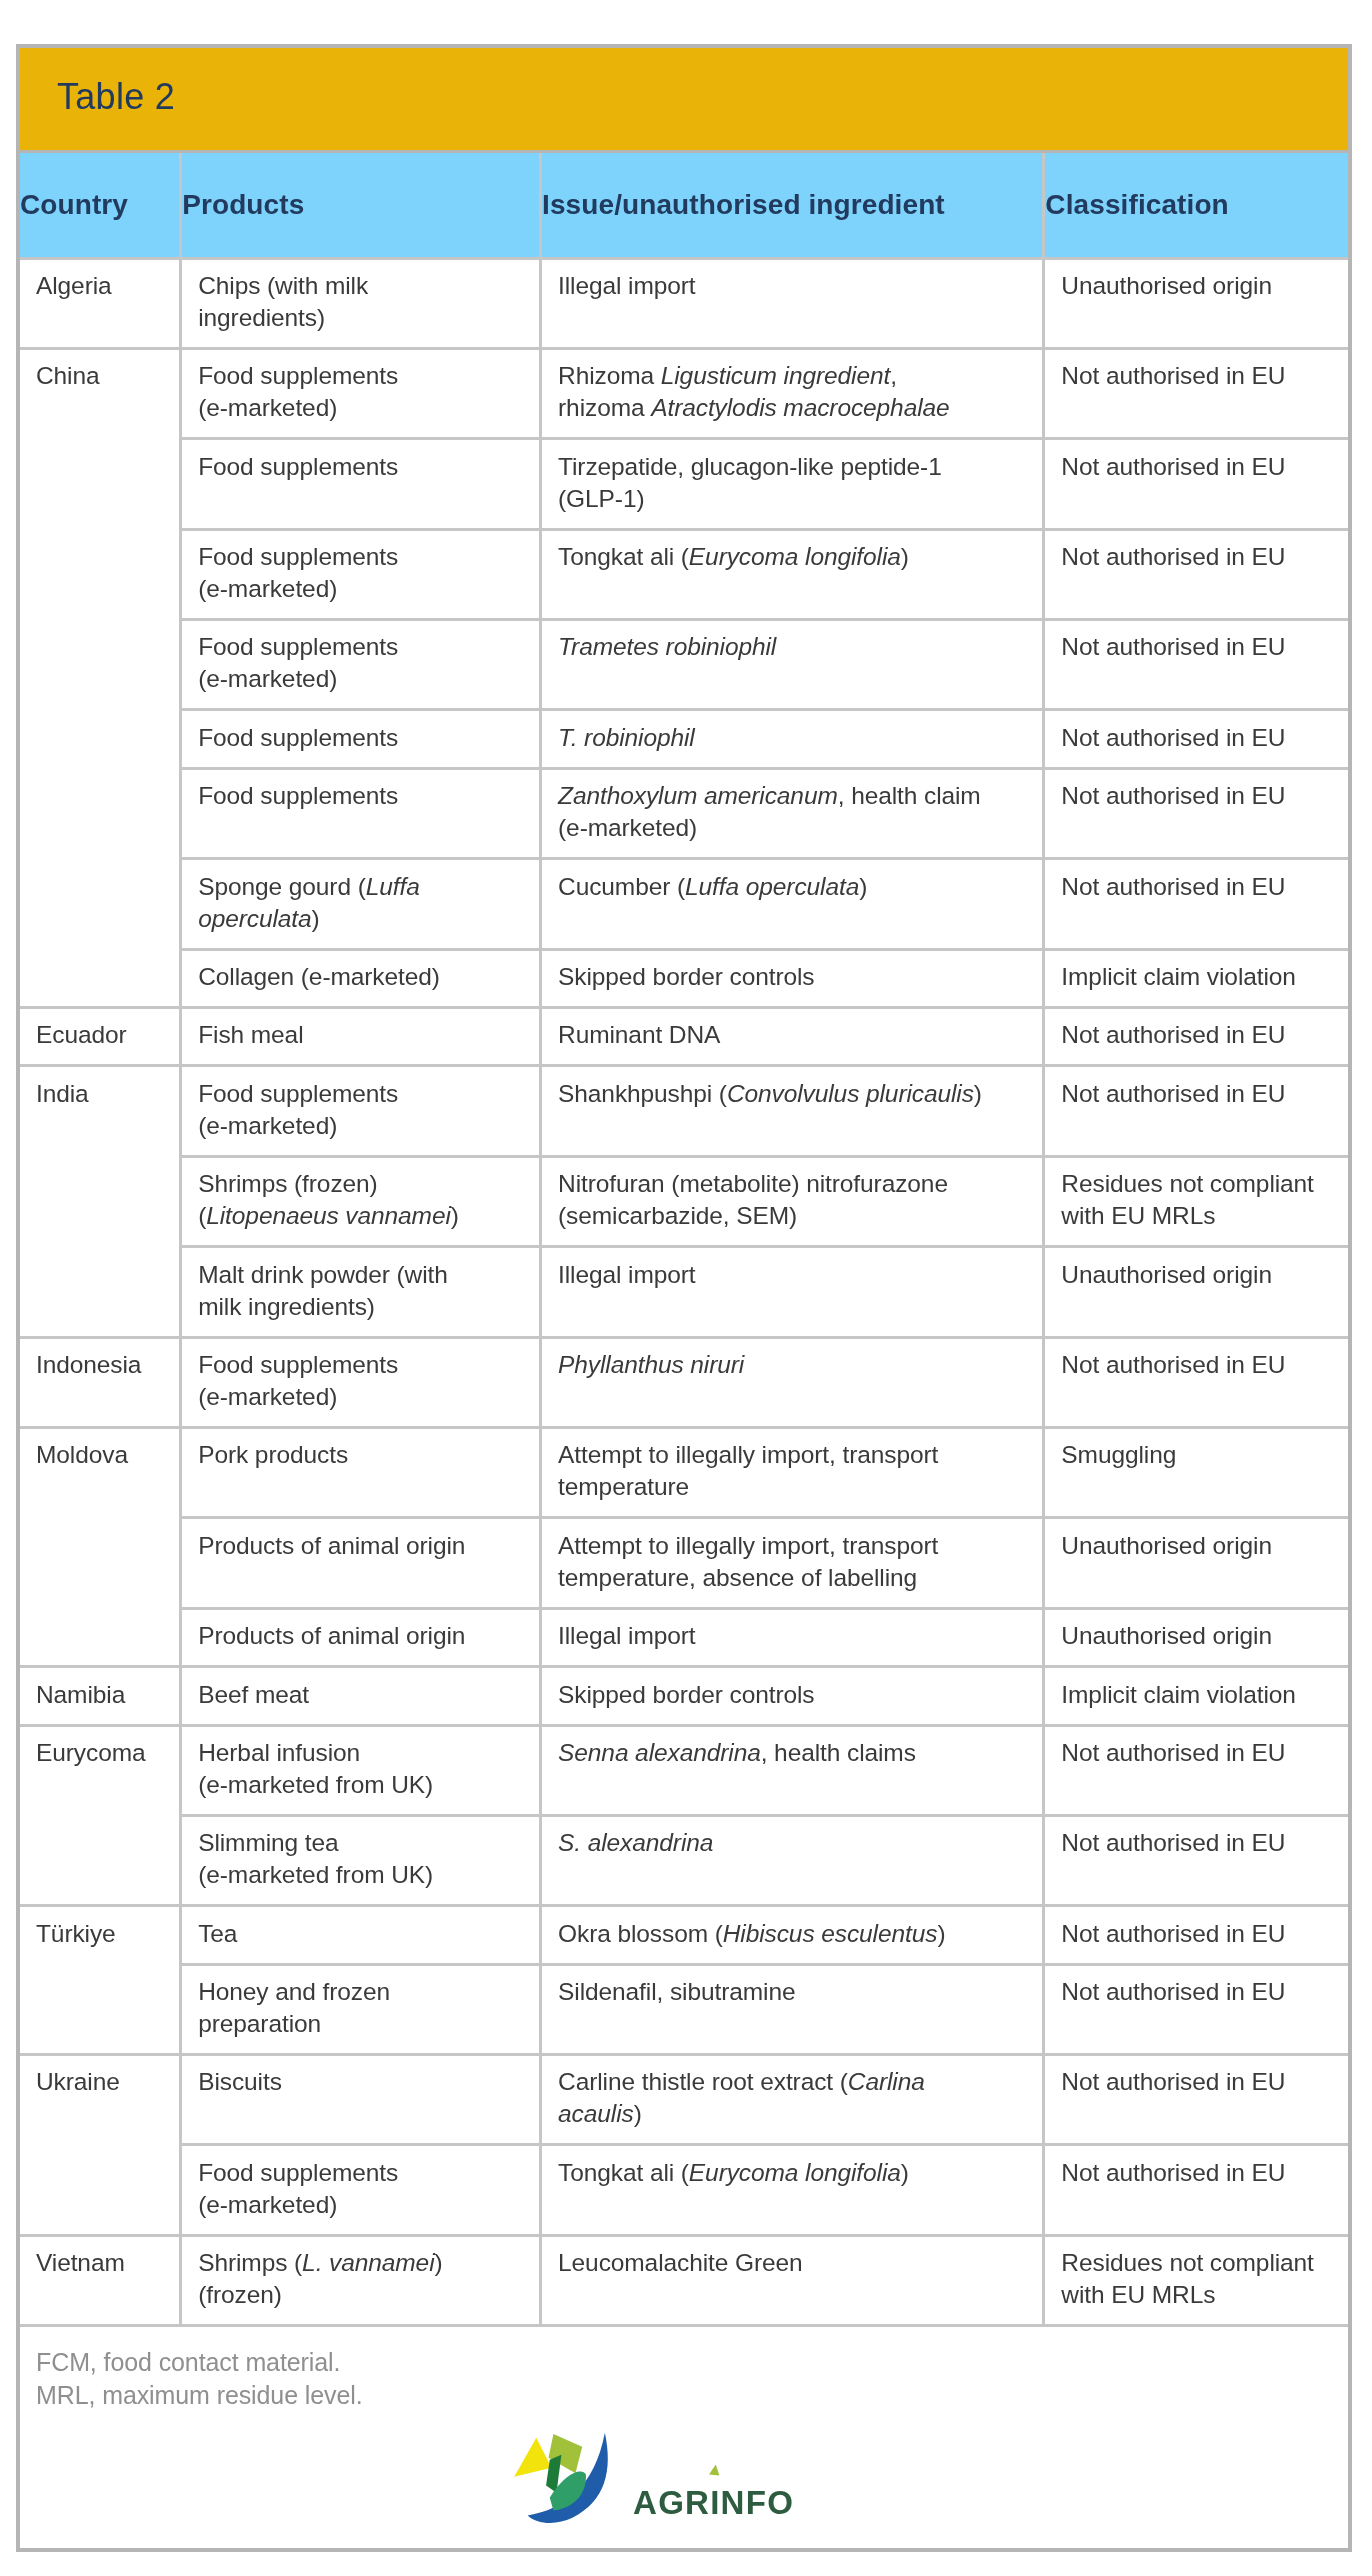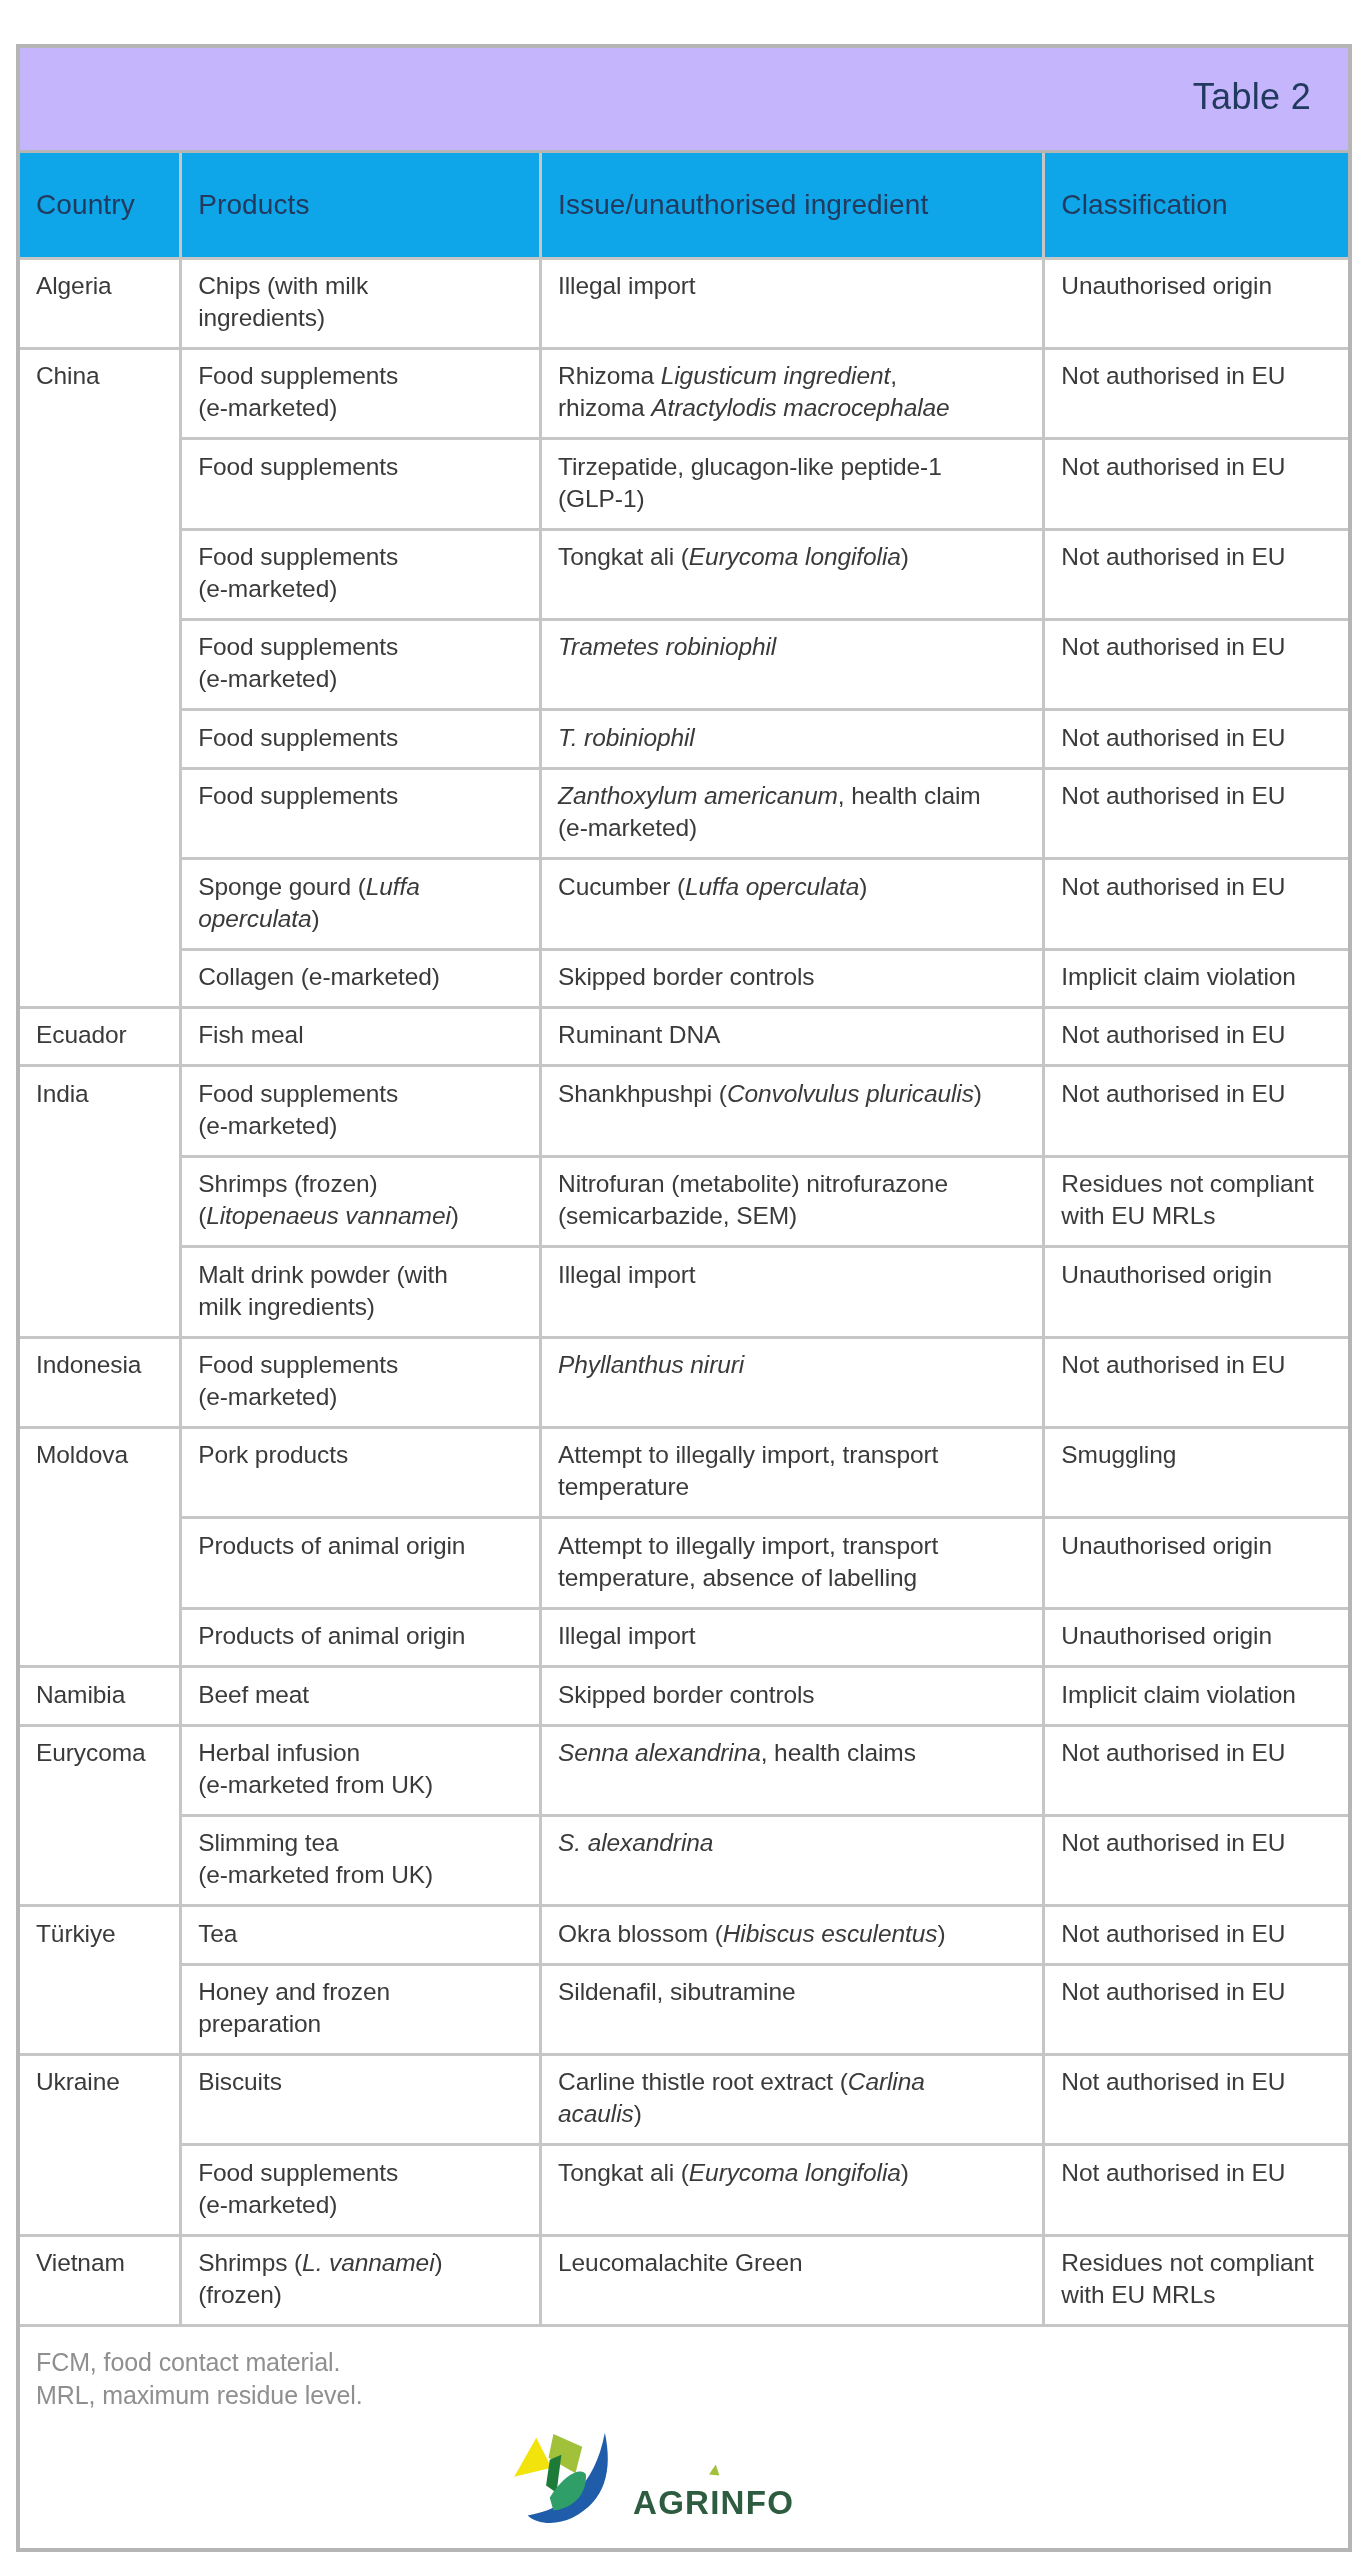--- a/index.html
+++ b/index.html
@@ -11,23 +11,23 @@
   body {
     width: 1372px;
   }
   .sheet {
     margin: 44px 20px 8.6px 16px;
     border: 4.3px solid #b5b5b5;
     background: #ffffff;
   }
   
   .title-block {
-    background: #c4b5fd;
+    background: #eab308;
     color: #223a5e;
-    text-align: right;
+    text-align: left;
     padding: 21px 37px 24.5px;
     border-bottom: 3.7px solid #b5b5b5;
   }
   .title-block .t-line {
     font-size: 36px;
     line-height: 56px;
     font-weight: 400;
     letter-spacing: 0.3px;
   }
   
@@ -35,27 +35,27 @@
     width: 100%;
     border-collapse: collapse;
     table-layout: fixed;
   }
   col.c-country { width: 12.1%; }
   col.c-products { width: 27.1%; }
   col.c-issue { width: 37.9%; }
   col.c-class { width: 22.9%; }
 
   th {
-    background: #0ea5e9;
+    background: #7dd3fc;
     color: #223a5e;
     font-size: 28px;
-    font-weight: 400;
+    font-weight: 700;
     text-align: left;
     vertical-align: middle;
-    padding: 36px 16px;
+    padding: 36px 0;
     border: 3.1px solid #c6c6c6;
     border-top: 0;
     letter-spacing: 0.1px;
   }
   th:first-child { border-left: 0; }
   th:last-child { border-right: 0; }
 
   td {
     background: #ffffff;
     color: #3a3a3a;

